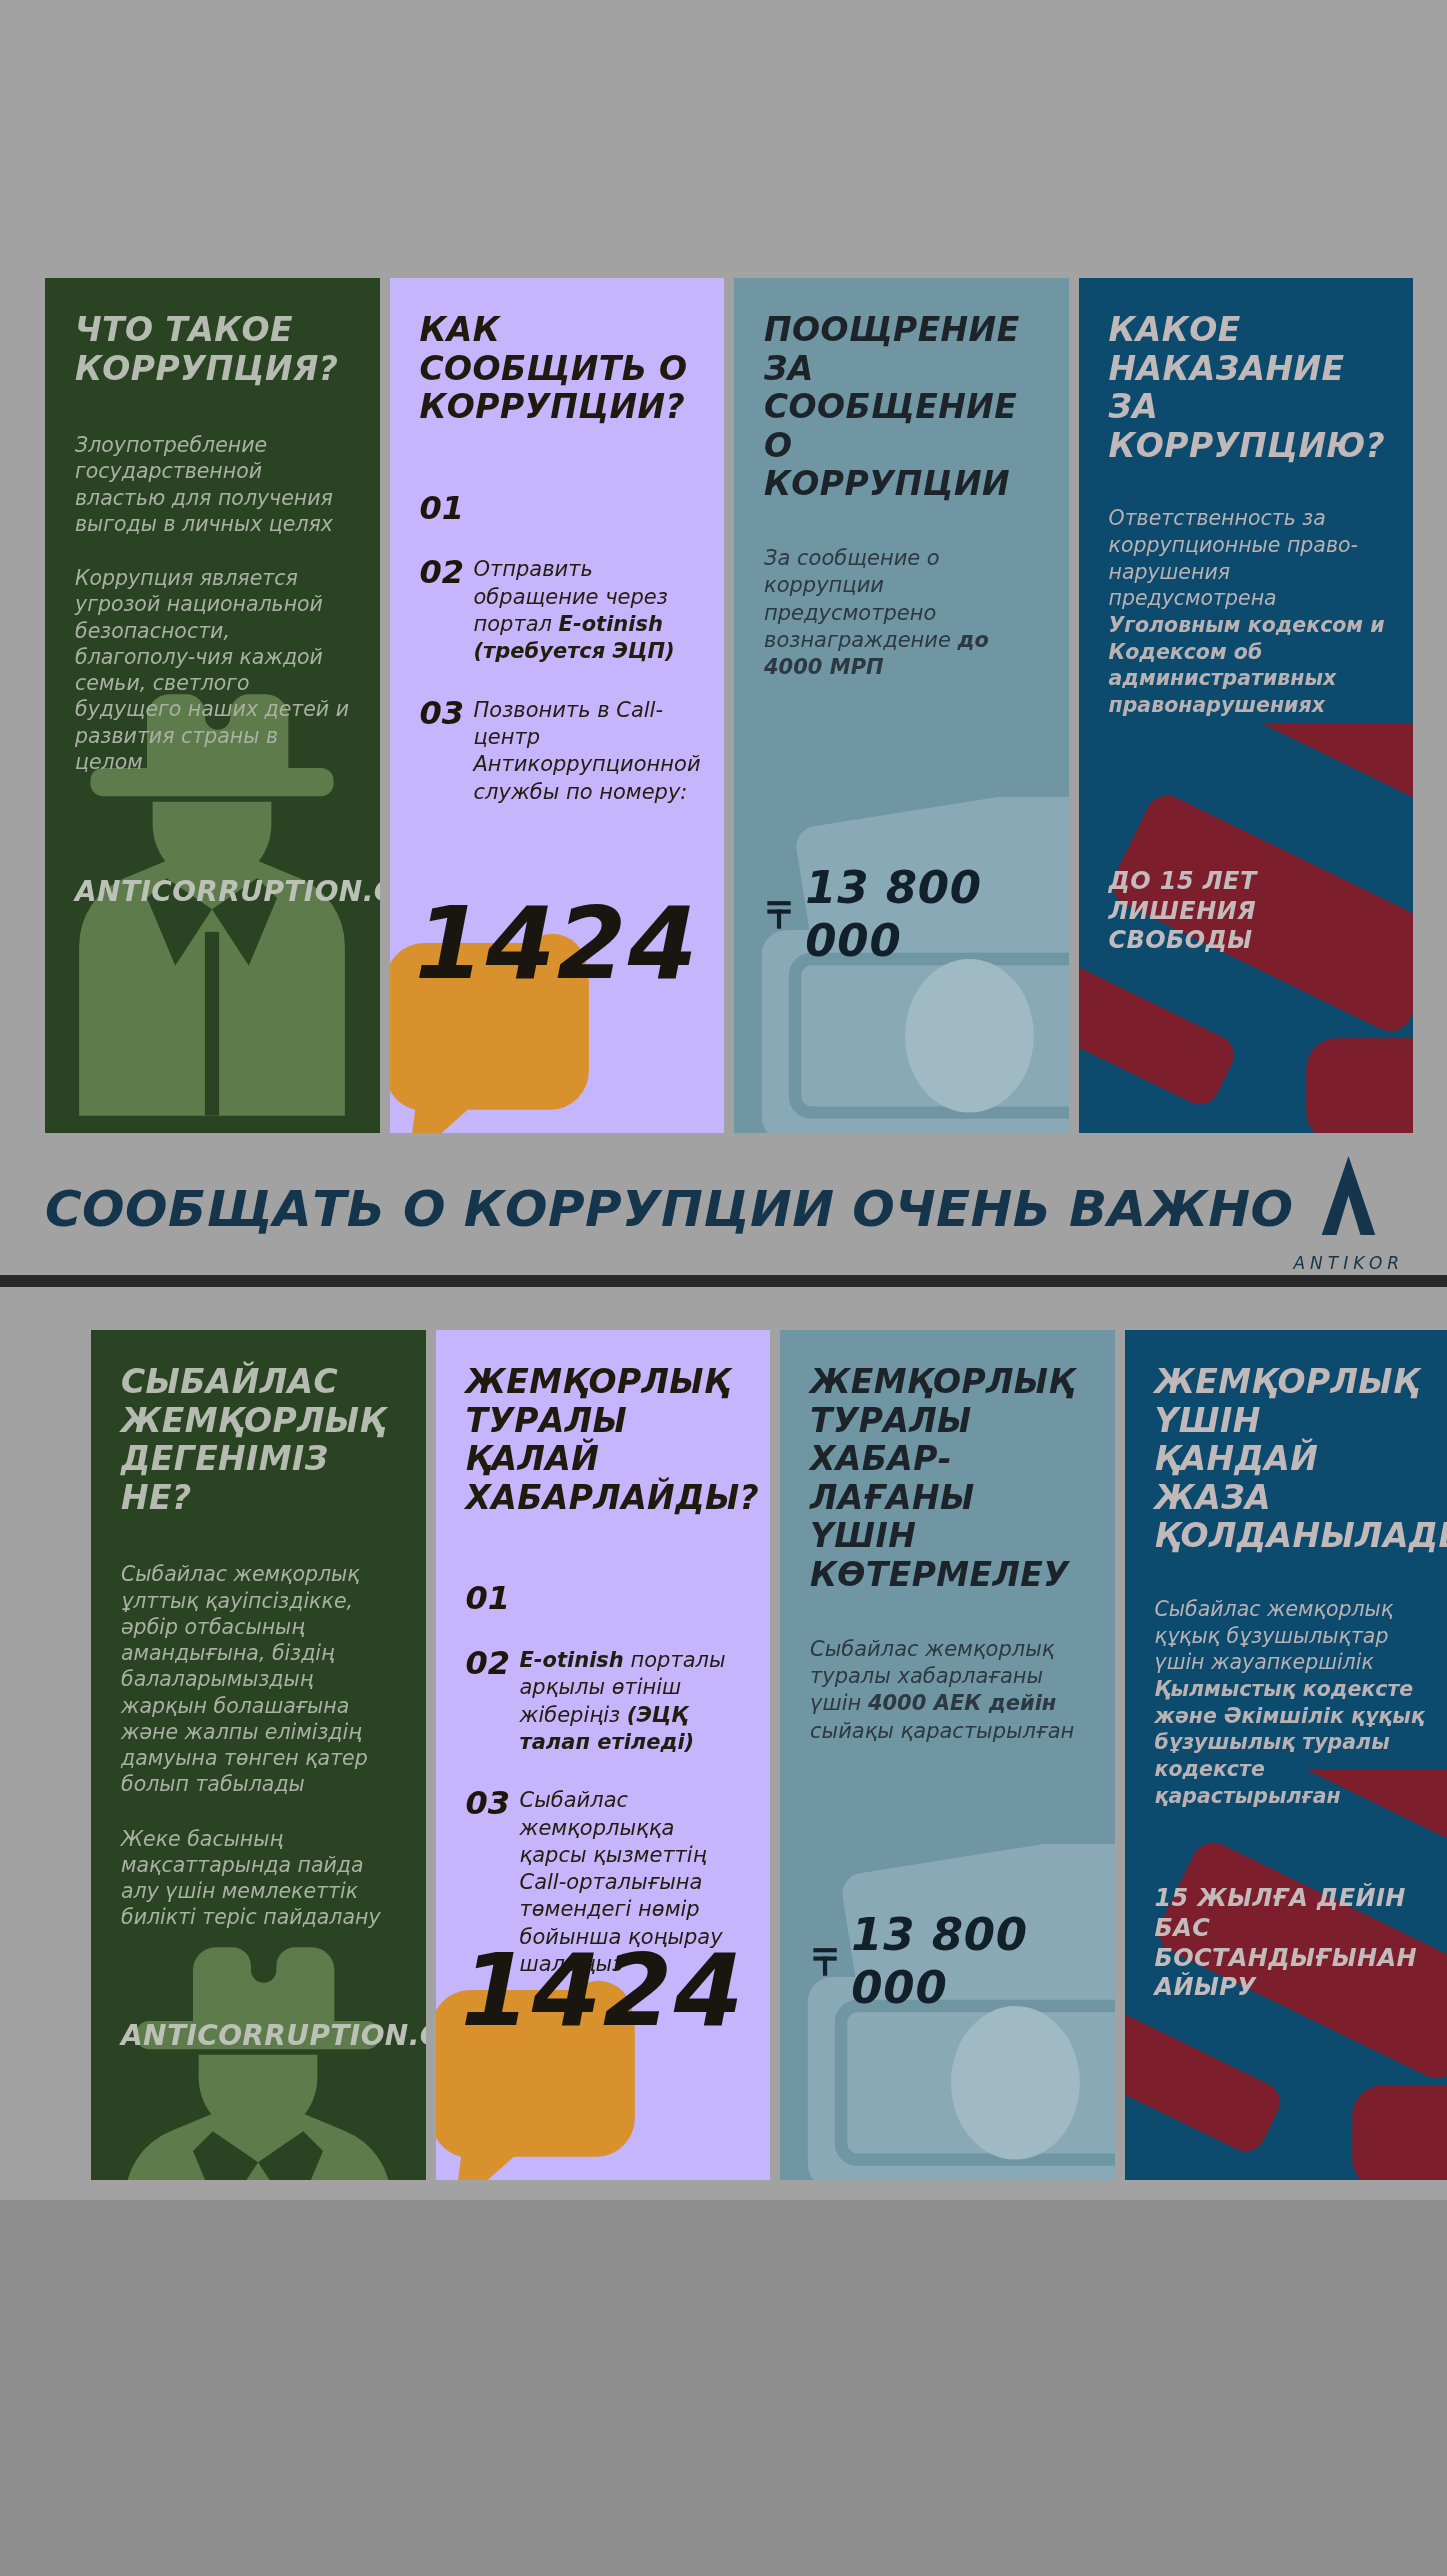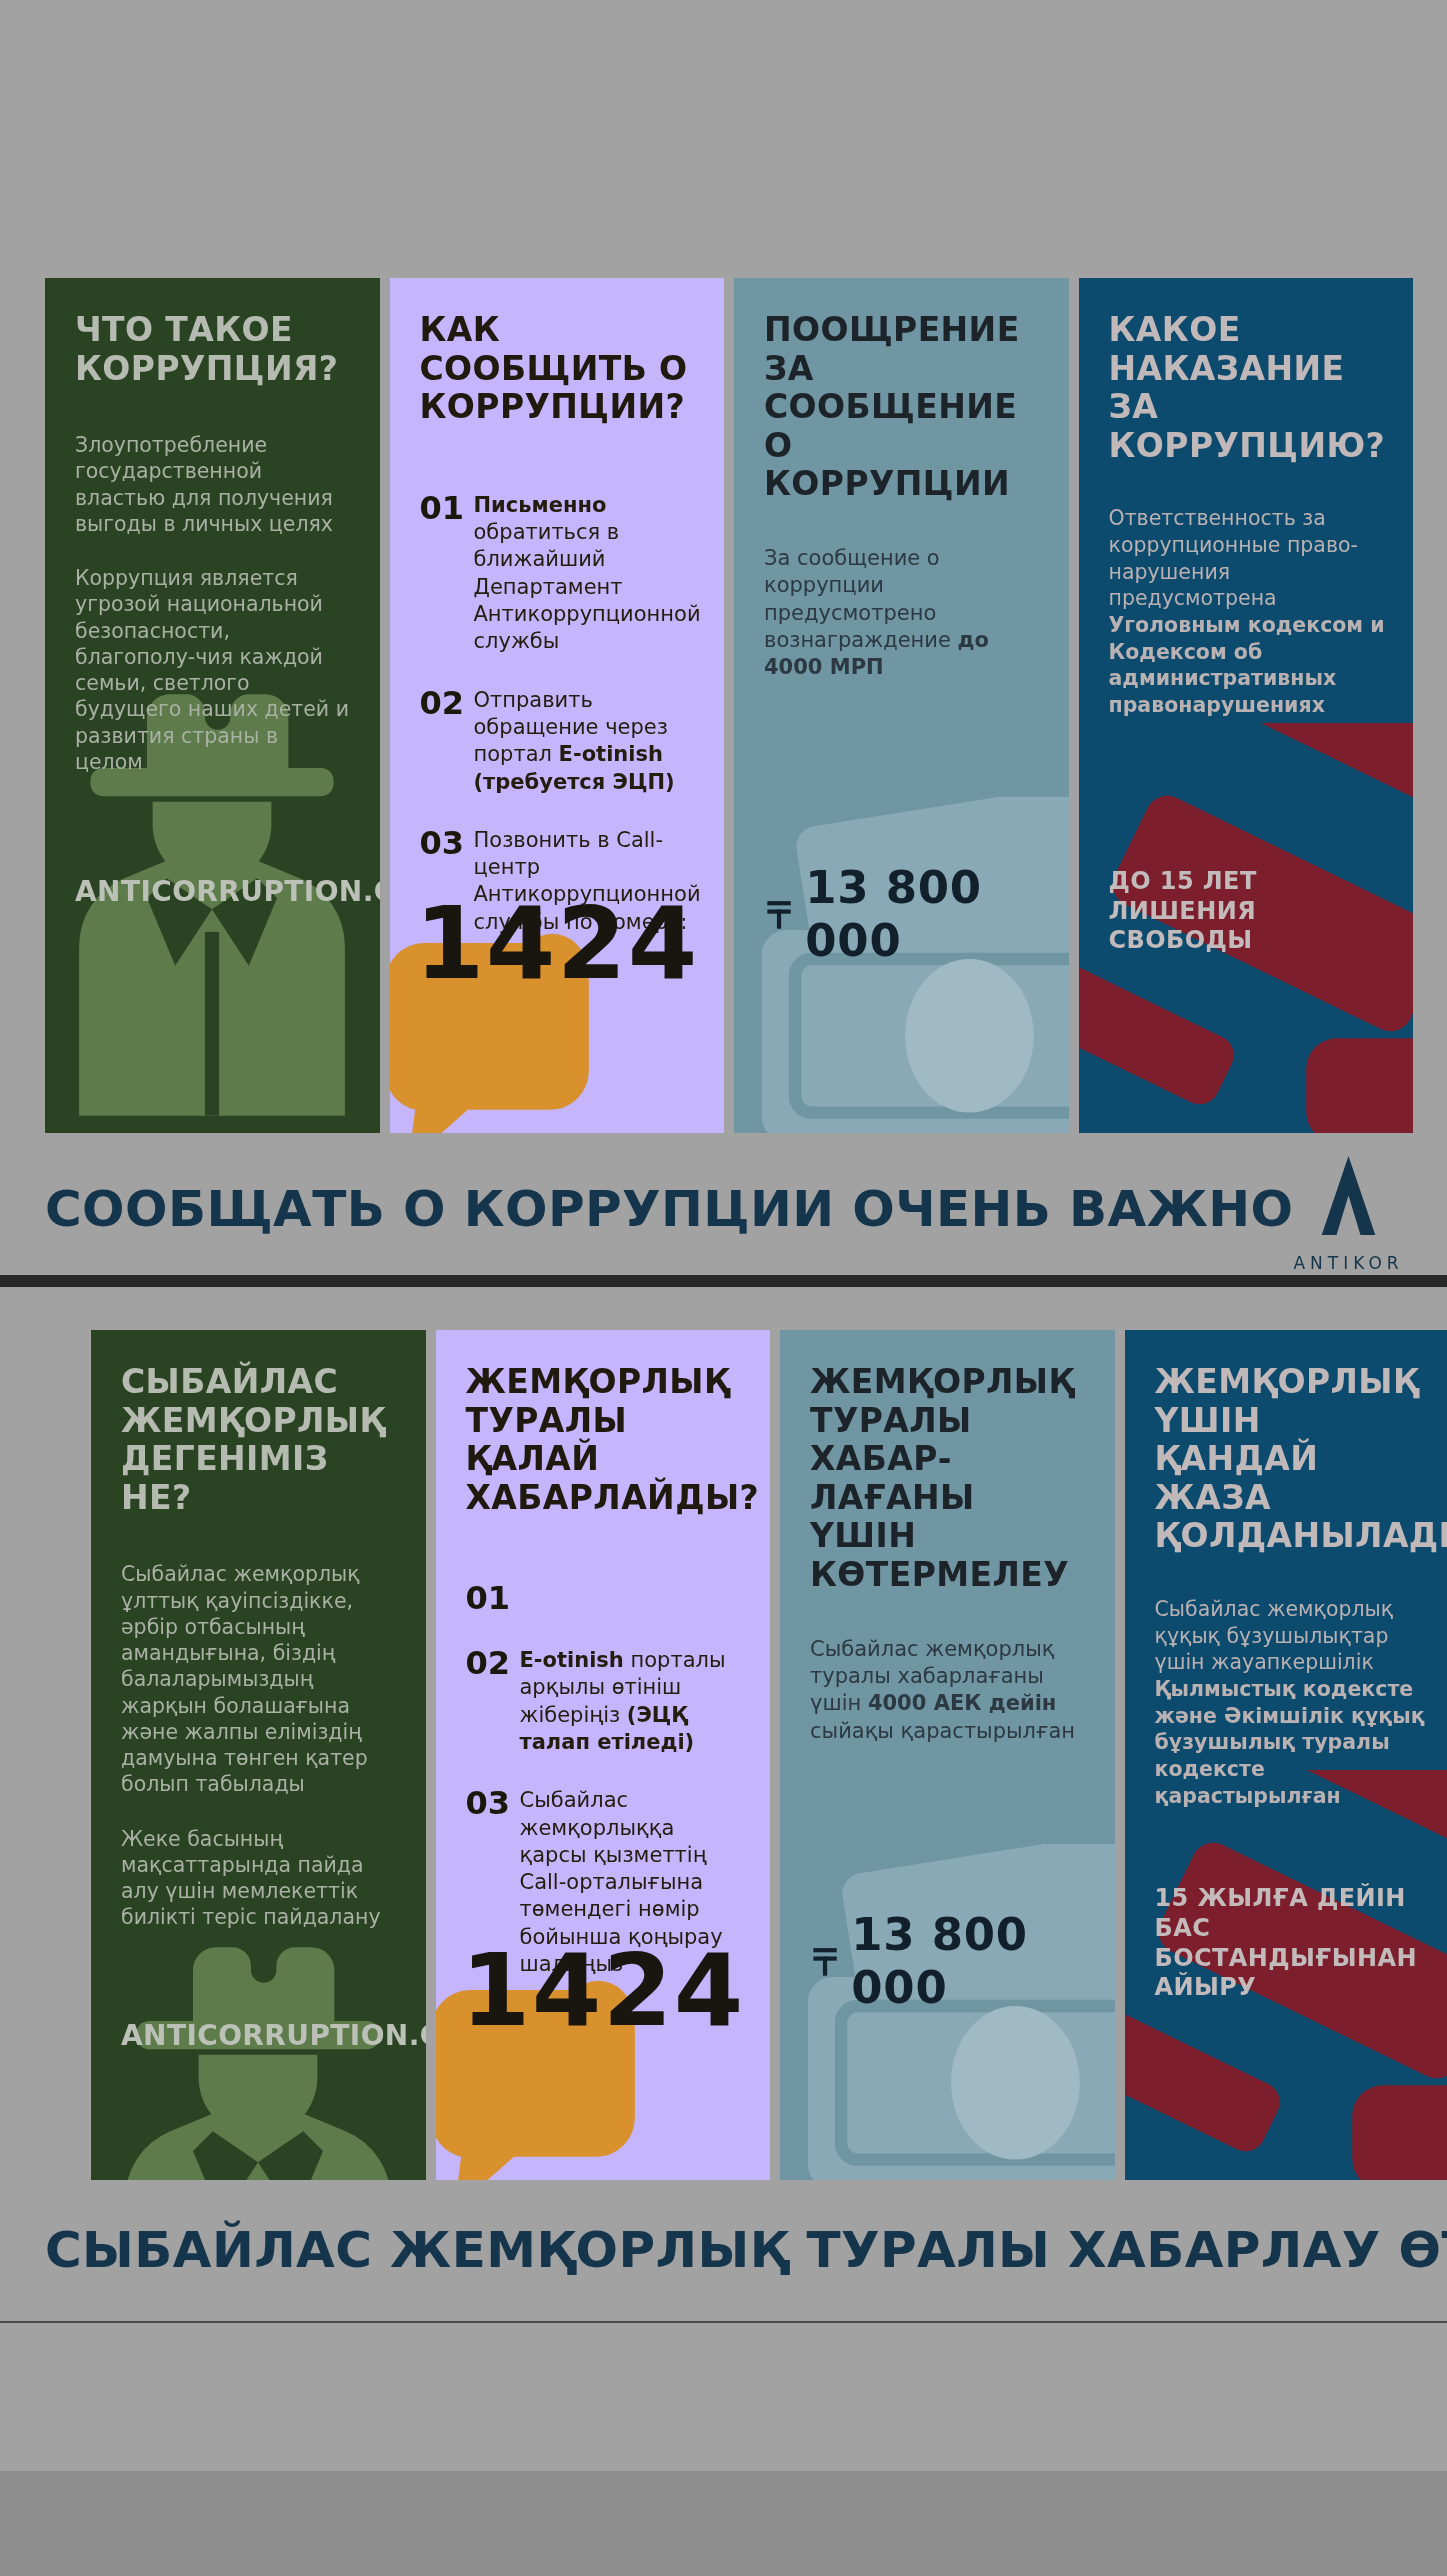--- a/index.html
+++ b/index.html
@@ -1,17 +1,17 @@
 <!DOCTYPE html>
 <html style="font-size:11.3px"><head>
 <meta charset="utf-8">
 <style>
   html,body{margin:0;padding:0;}
   body{background:#8e8e8e;font-family:"DejaVu Sans","Liberation Sans",sans-serif;}
-  .canvas{position:relative;width:1448px;height:2471px;background:#a2a2a2;overflow:hidden;}
+  .canvas{position:relative;width:1448px;height:2200px;background:#a2a2a2;overflow:hidden;font-style:italic;}
 
   
   .row{position:absolute;left:45px;width:1368px;height:855px;display:flex;gap:10px;}
   .row-ru{top:278px;}
   .row-kz{top:1330px;height:850px;margin-left:46px;}
   .col{position:relative;flex:1;overflow:hidden;}
   .col-green{background:#2a4423;}
   .col-yellow{background:#c4b5fd;}
   .col-blue{background:#7095a3;}
   .col-red{background:#0c4a6e;}
@@ -123,21 +123,20 @@
         <style>.notch{fill:#2a4423}</style>
       </svg>
       <div class="site">ANTICORRUPTION.GOV.KZ</div>
     </div>
 
     <div class="col col-yellow">
       <div class="title">КАК СООБЩИТЬ О КОРРУПЦИИ?</div>
       <div class="items">
         <div class="item">
           <div class="num">01</div>
-          <div class="itext"><span class="b">Письменно </span><span>обратиться в ближайший Департамент Антикоррупционной службы</span></div>
         </div>
         <div class="item">
           <div class="num">02</div>
           <div class="itext"><span>Отправить обращение через портал </span><span class="b">E-otinish (требуется ЭЦП)</span></div>
         </div>
         <div class="item">
           <div class="num">03</div>
           <div class="itext"><span>Позвонить в Call-центр Антикоррупционной службы по номеру:</span></div>
         </div>
       </div>

